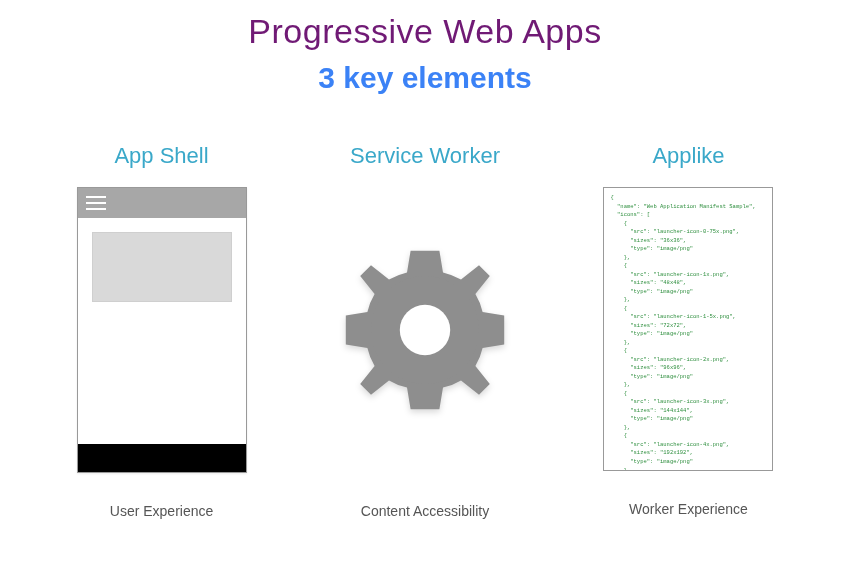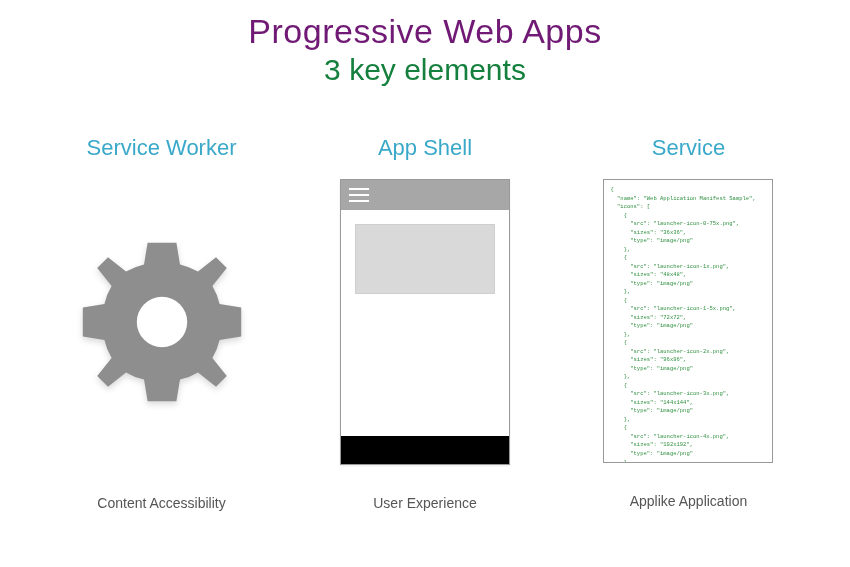--- a/index.html
+++ b/index.html
@@ -17,23 +17,23 @@
   .title {
     text-align: center;
     font-size: 34px;
     font-weight: 300;
     color: #701a75;
     letter-spacing: 0.5px;
   }
   .subtitle {
     text-align: center;
     font-size: 30px;
-    font-weight: 400;
-    color: #15803d;
-    margin-top: 2px;
+    font-weight: 700;
+    color: #3b82f6;
+    margin-top: 10px;
   }
   .cols {
     display: flex;
     justify-content: space-between;
     margin-top: 48px;
     padding: 0 10px;
   }
   .col {
     width: 33.3%;
     display: flex;
@@ -128,20 +128,38 @@
   }
 </style>
 </head>
 <body>
 
 <div class="wrap">
   <h1 class="title">Progressive Web Apps</h1>
   <h2 class="subtitle">3 key elements</h2>
 
   <div class="cols">
+
+    <div class="col">
+      <div class="col-title">App Shell</div>
+      <div class="appshell">
+        <div class="appshell-top">
+          <div class="hamburger">
+            <span></span>
+              <span></span>
+              <span></span>
+          </div>
+        </div>
+        <div class="appshell-body">
+          <div class="placeholder"></div>
+        </div>
+        <div class="appshell-bottom"></div>
+      </div>
+      <div class="caption">User Experience</div>
+    </div>
 
     <div class="col">
       <div class="col-title">Service Worker</div>
       <div class="gear-wrap">
         <svg class="gear-svg" viewBox="0 0 100 100">
           <g fill="#8e8e8e">
             <path d="M50 6
                      L58 6 L60 18
                      A34 34 0 0 1 70 22 L80 14 L86 20 L78 30
                      A34 34 0 0 1 82 40 L94 42 L94 50 L94 58 L82 60
@@ -153,39 +171,21 @@
                      A34 34 0 0 1 40 18 L42 6 Z"></path>
             <circle cx="50" cy="50" r="30" fill="#8e8e8e"></circle>
             <circle cx="50" cy="50" r="14" fill="#ffffff"></circle>
           </g>
         </svg>
       </div>
       <div class="caption">Content Accessibility</div>
     </div>
 
     <div class="col">
-      <div class="col-title">App Shell</div>
-      <div class="appshell">
-        <div class="appshell-top">
-          <div class="hamburger">
-            <span></span>
-              <span></span>
-              <span></span>
-          </div>
-        </div>
-        <div class="appshell-body">
-          <div class="placeholder"></div>
-        </div>
-        <div class="appshell-bottom"></div>
-      </div>
-      <div class="caption">User Experience</div>
-    </div>
-
-    <div class="col">
-      <div class="col-title">Service</div>
+      <div class="col-title">Applike</div>
       <div class="manifest">{
   "name": "Web Application Manifest Sample",
   "icons": [
     {
       "src": "launcher-icon-0-75x.png",
       "sizes": "36x36",
       "type": "image/png"
     },
     {
       "src": "launcher-icon-1x.png",
@@ -212,17 +212,17 @@
       "sizes": "192x192",
       "type": "image/png"
     }
   ],
   "theme_color": "#FFDF00",
   "background_color": "#FFDF00",
   "start_url": "index.html",
   "display": "standalone",
   "orientation": "landscape"
 }</div>
-      <div class="caption">Applike Application</div>
+      <div class="caption">Worker Experience</div>
     </div>
 
   </div>
 </div>
 
 </body></html>

